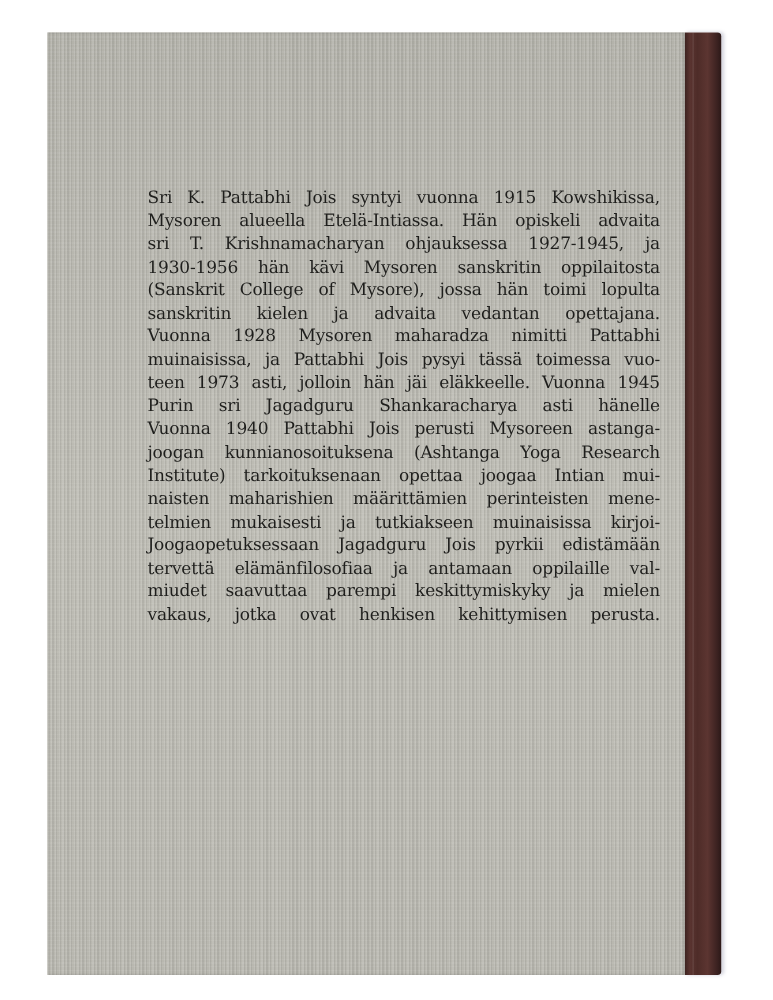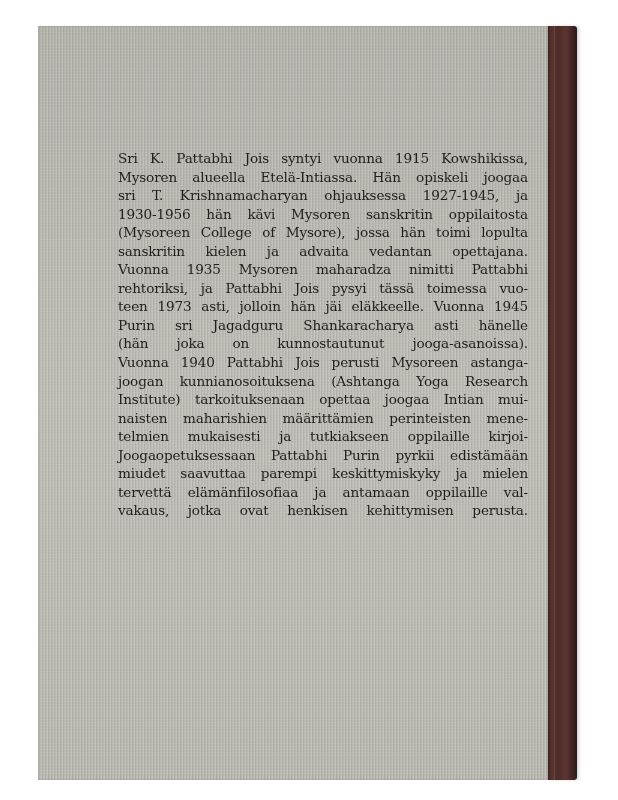--- a/index.html
+++ b/index.html
@@ -62,37 +62,36 @@
     text-align-last: justify;
   }
 </style>
 </head>
 <body>
 
 <div class="book">
   <div class="cover">
     <div class="blurb">
       <span class="line">Sri K. Pattabhi Jois syntyi vuonna 1915 Kowshikissa,</span>
-      <span class="line">Mysoren alueella Etelä-Intiassa. Hän opiskeli joogaa</span>
+      <span class="line">Mysoren alueella Etelä-Intiassa. Hän opiskeli advaita</span>
       <span class="line">sri T. Krishnamacharyan ohjauksessa 1927-1945, ja</span>
       <span class="line">1930-1956 hän kävi Mysoren sanskritin oppilaitosta</span>
-      <span class="line">(Mysoreen College of Mysore), jossa hän toimi lopulta</span>
+      <span class="line">(Sanskrit College of Mysore), jossa hän toimi lopulta</span>
       <span class="line">sanskritin kielen ja advaita vedantan opettajana.</span>
-      <span class="line">Vuonna 1935 Mysoren maharadza nimitti Pattabhi</span>
-      <span class="line">rehtoriksi, ja Pattabhi Jois pysyi tässä toimessa vuo-</span>
+      <span class="line">Vuonna 1928 Mysoren maharadza nimitti Pattabhi</span>
+      <span class="line">muinaisissa, ja Pattabhi Jois pysyi tässä toimessa vuo-</span>
       <span class="line">teen 1973 asti, jolloin hän jäi eläkkeelle. Vuonna 1945</span>
       <span class="line">Purin sri Jagadguru Shankaracharya asti hänelle</span>
-      <span class="line">(hän joka on kunnostautunut jooga-asanoissa).</span>
       <span class="line">Vuonna 1940 Pattabhi Jois perusti Mysoreen astanga-</span>
       <span class="line">joogan kunnianosoituksena (Ashtanga Yoga Research</span>
       <span class="line">Institute) tarkoituksenaan opettaa joogaa Intian mui-</span>
       <span class="line">naisten maharishien määrittämien perinteisten mene-</span>
-      <span class="line">telmien mukaisesti ja tutkiakseen oppilaille kirjoi-</span>
-      <span class="line">Joogaopetuksessaan Pattabhi Purin pyrkii edistämään</span>
+      <span class="line">telmien mukaisesti ja tutkiakseen muinaisissa kirjoi-</span>
+      <span class="line">Joogaopetuksessaan Jagadguru Jois pyrkii edistämään</span>
+      <span class="line">tervettä elämänfilosofiaa ja antamaan oppilaille val-</span>
       <span class="line">miudet saavuttaa parempi keskittymiskyky ja mielen</span>
-      <span class="line">tervettä elämänfilosofiaa ja antamaan oppilaille val-</span>
       <span class="line last">vakaus, jotka ovat henkisen kehittymisen perusta.</span>
     </div>
   </div>
   <div class="spine">
     <div class="spine-line"></div>
   </div>
 </div>
 
 </body></html>

